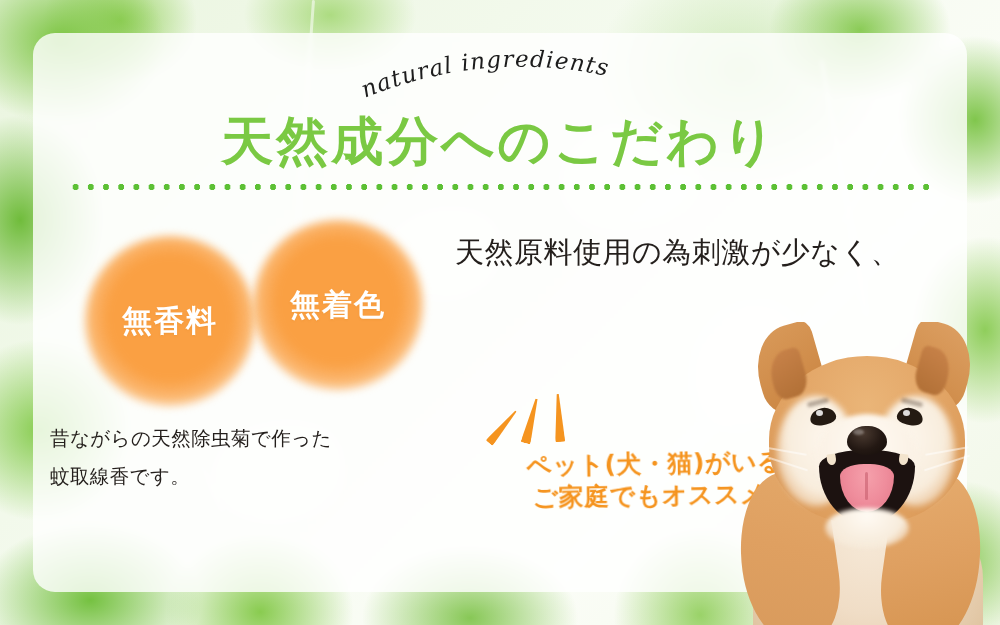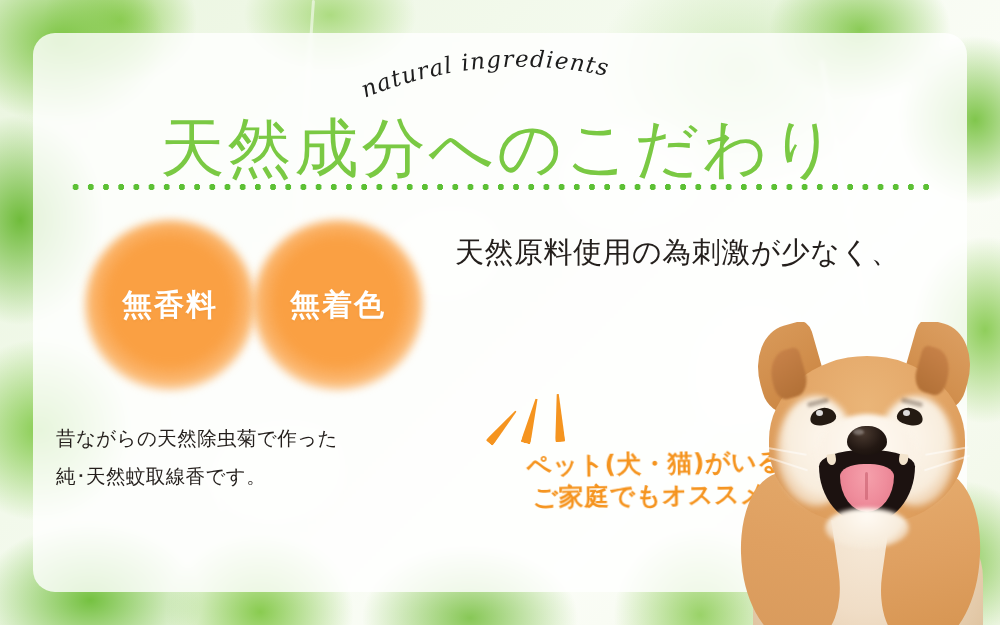--- a/index.html
+++ b/index.html
@@ -63,22 +63,22 @@
     font-style:italic;
     font-size:23px;
     fill:#1c1c1c;
     letter-spacing:1.2px;
   }
 
   
   #headline {
     position:absolute; left:0; top:112px; width:1000px;
     text-align:center;
-    font-size:64px;
-    font-weight:400;
+    font-size:52px;
+    font-weight:700;
     letter-spacing:3px;
     color:#7ac943;
     font-family:"DejaVu Sans", sans-serif;
     line-height:1.15;
   }
 
   
   #divider {
     position:absolute; left:68px; top:183px; width:864px; height:8px;
     background-image:radial-gradient(circle, #5cc034 0 2.9px, rgba(0,0,0,0) 3.2px);
@@ -111,36 +111,36 @@
   }
   .badge .btxt {
     position:relative;
     color:#ffffff;
     font-size:30px;
     font-weight:700;
     letter-spacing:2px;
     font-family:"DejaVu Sans", sans-serif;
     text-shadow:0 1px 2px rgba(220,130,30,.25);
   }
-  #badge-1 { left:85px; top:220px;text-align:center; }
+  #badge-1 { left:85px; top:236px;text-align:center; }
   #badge-2 { left:253px; top:220px; }
 
   
   #right-copy {
     position:absolute; left:455px; top:228px; width:500px;
     font-size:29px;
     line-height:1.72;
     color:#241f1c;
     font-family:"DejaVu Sans", sans-serif;
     letter-spacing:.5px;
   }
 
   
   #body-copy {
-    position:absolute; left:56px; top:420px; width:450px;
+    position:absolute; left:50px; top:420px; width:450px;
     font-size:19.5px;
     line-height:1.95;
     color:#241f1c;
     font-family:"DejaVu Sans", sans-serif;
     letter-spacing:.4px;
   }
 
   
   #callout {
     position:absolute; left:500px; top:448px; width:310px;
@@ -325,21 +325,21 @@
   <span class="blob2"></span>
   <span class="btxt">無着色</span>
 </div>
 
 <div id="right-copy">
   <div>天然原料使用の為刺激が少なく、</div>
 </div>
 
 <div id="body-copy">
   <div>昔ながらの天然除虫菊で作った</div>
-  <div>純･天然蚊取線香です。</div>
+  <div>蚊取線香です。</div>
 </div>
 
 <div id="sparks">
   <i class="s1"></i>
   <i class="s2"></i>
   <i class="s3"></i>
 </div>
 <div id="callout">
   <div>ペット(犬・猫)がいる</div>
   <div>ご家庭でもオススメ!</div>

